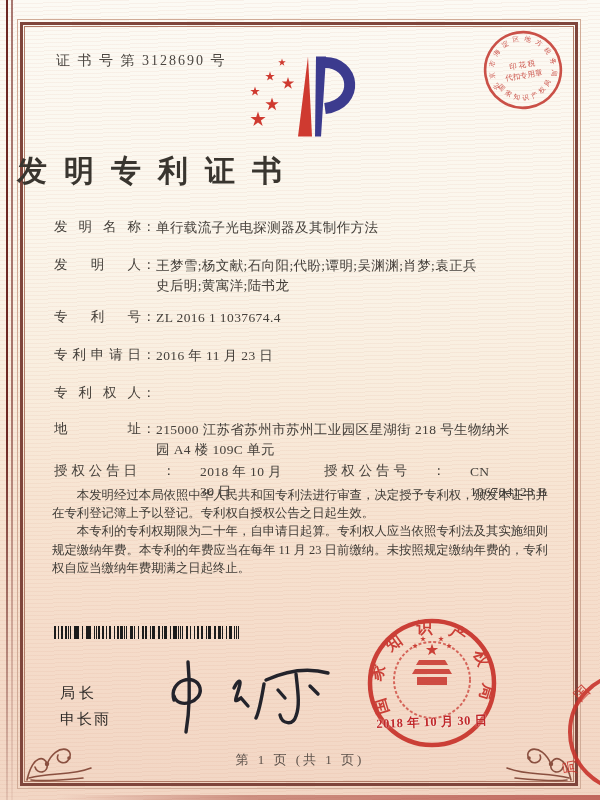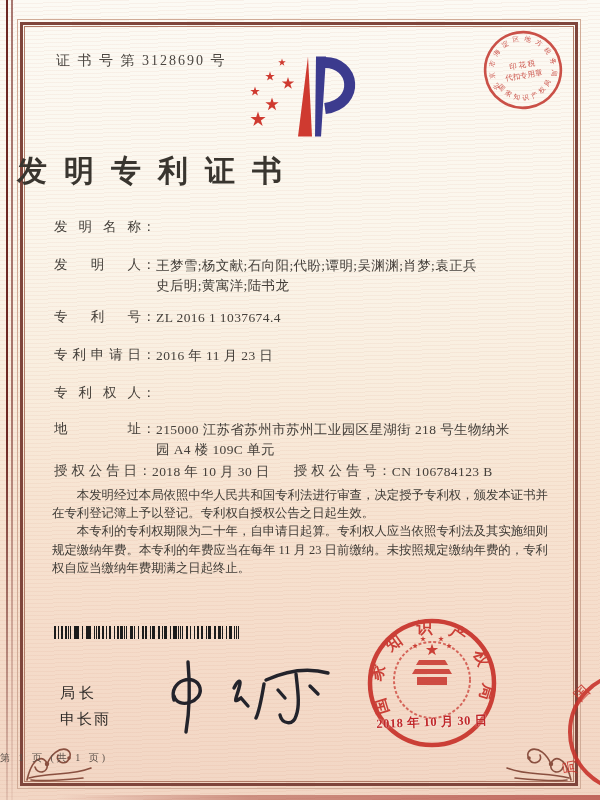--- a/index.html
+++ b/index.html
@@ -20,42 +20,42 @@
   .certno{position:absolute;left:56px;top:52px;font-size:14px;letter-spacing:2px;color:#4b4641;}
   .logo{position:absolute;left:236px;top:48px;width:130px;height:96px;}
   .tax-stamp{position:absolute;left:479px;top:26px;width:88px;height:88px;opacity:.88;transform:rotate(-9deg);}
   .title{position:absolute;left:0;right:0;top:151px;font-size:30px;font-weight:600;
     color:#39352f;letter-spacing:17px;text-indent:17px;}
   .frow{position:absolute;left:54px;right:46px;display:flex;align-items:flex-start;font-size:13.5px;color:#45403b;}
   .lbl{flex:0 0 88px;text-align:justify;text-align-last:justify;letter-spacing:1px;}
   .colon{flex:0 0 14px;}
   .val{white-space:pre-line;line-height:20px;letter-spacing:.4px;}
   .fr1{top:218px}.fr2{top:256px}.fr3{top:308px}.fr4{top:346px}.fr5{top:384px}.fr6{top:420px}.fr7{top:462px}
-  .fr7 .g{display:flex;}
+  .fr7 .g{display:flex;gap:24px;}
   .fr7 .g+.g{margin-left:24px;}
   .fr7 .g .lbl{flex:0 0 84px;}
   .paras{position:absolute;left:52px;right:52px;top:486px;font-size:12.4px;line-height:18.2px;
     color:#3f3b36;text-align:justify;}
   .paras p{margin:0;text-indent:2em;}
   .barcode{position:absolute;left:54px;top:626px;width:186px;height:13px;
     background-image:
       repeating-linear-gradient(90deg,#1c1c1c 0 1px,transparent 1px 4px),
       repeating-linear-gradient(90deg,#1c1c1c 0 2px,transparent 2px 11px),
       repeating-linear-gradient(90deg,#1c1c1c 0 1px,transparent 1px 7px);}
   .sig-title{position:absolute;left:60px;top:684px;font-size:15px;letter-spacing:4px;color:#2f2b28;}
   .sig-name{position:absolute;left:60px;top:710px;font-size:15px;letter-spacing:2px;color:#2f2b28;}
   .autograph{position:absolute;left:138px;top:646px;width:230px;height:100px;}
   .seal{position:absolute;left:337px;top:588px;width:190px;height:190px;opacity:.93;}
   .seal-date{position:absolute;left:357px;top:714px;width:150px;text-align:center;font-size:12.5px;
     font-weight:bold;color:#c0282a;letter-spacing:.5px;transform:rotate(-2deg);
     text-shadow:0 0 2px rgba(255,255,255,.85);}
   .edge-seal{position:absolute;left:536px;top:666px;width:64px;height:134px;opacity:.9;}
   .bottom-edge{position:absolute;left:58px;right:0;bottom:0;height:5px;
     background:linear-gradient(90deg,rgba(150,40,30,0) 0%,rgba(150,40,30,.4) 35%,rgba(160,30,25,.6) 100%);}
-  .footer{position:absolute;left:0;right:0;top:751px;text-align:left;font-size:10px;
+  .footer{position:absolute;left:0;right:0;top:751px;text-align:center;font-size:13px;
     letter-spacing:3px;color:#5d524b;}
 </style>
 </head>
 <body>
 
 <div class="page">
 
   <div class="spine spine-a"></div>
   <div class="spine spine-b"></div>
   <div class="frame"></div>
@@ -112,20 +112,21 @@
     </text>
     <text x="50" y="47" font-size="8.5" fill="#c43a31" text-anchor="middle">印 花 税</text>
     <text x="50" y="59" font-size="8.5" fill="#c43a31" text-anchor="middle">代扣专用章</text>
   </svg>
 
   <div class="title">发明专利证书</div>
 
   <div class="frow fr1">
     <span class="lbl">发明名称</span>
     <span class="colon">：</span>
+    <span class="val">单行载流子光电探测器及其制作方法</span>
   </div>
   <div class="frow fr2">
     <span class="lbl">发明人</span>
     <span class="colon">：</span>
     <span class="val">王梦雪;杨文献;石向阳;代盼;谭明;吴渊渊;肖梦;袁正兵
 史后明;黄寓洋;陆书龙</span>
   </div>
   <div class="frow fr3">
     <span class="lbl">专利号</span>
     <span class="colon">：</span>

